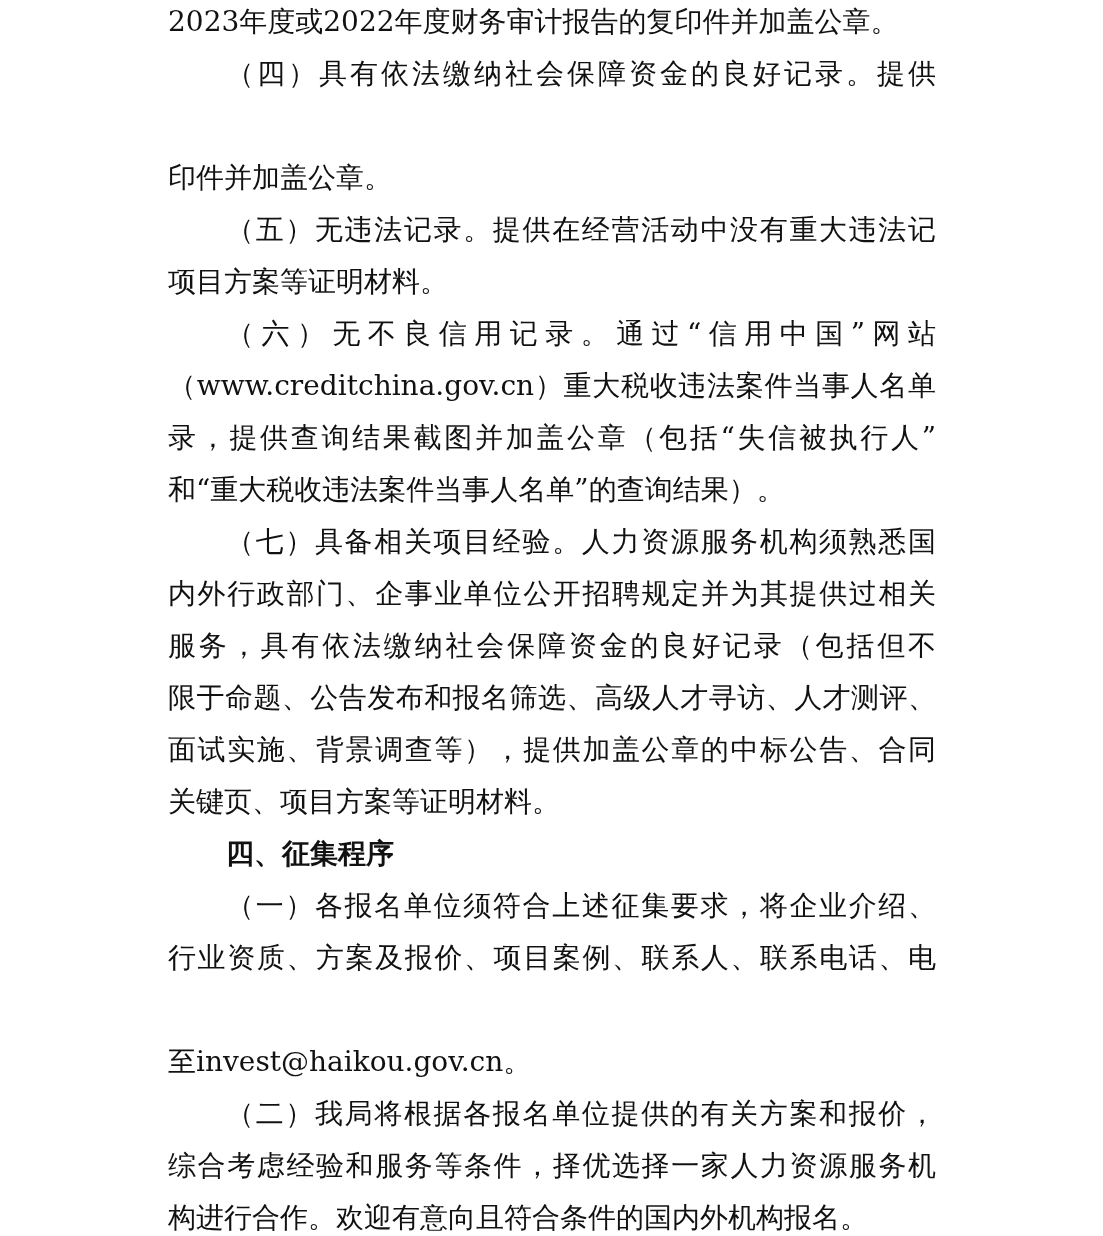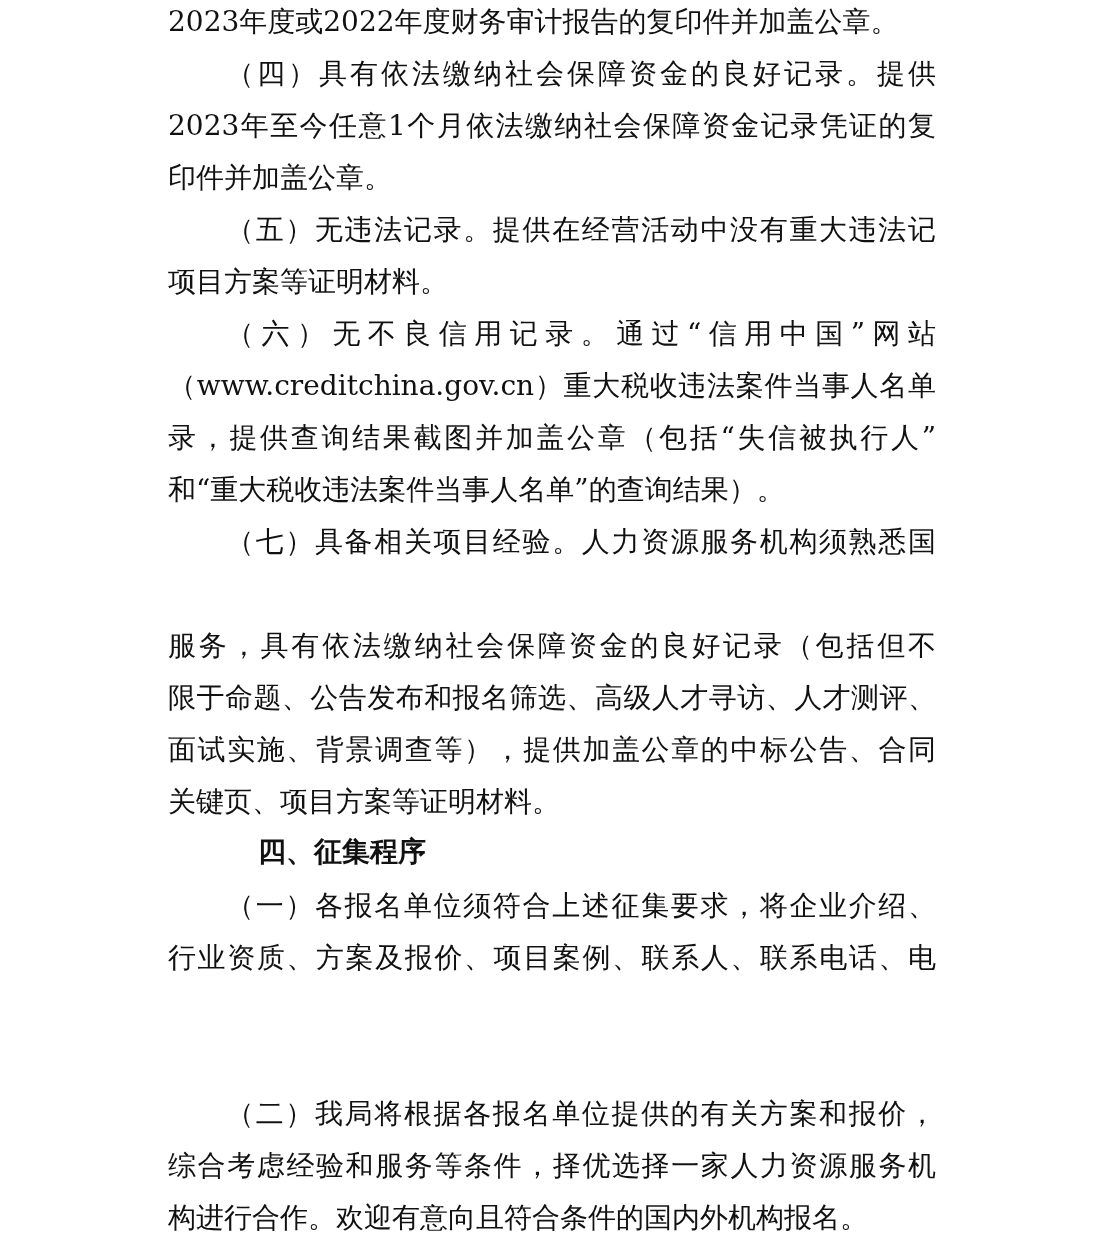--- a/index.html
+++ b/index.html
@@ -14,47 +14,48 @@
     font-family: "DejaVu Serif", "Liberation Serif", serif;
     font-size: 28px;
     color: #111;
     white-space: nowrap;
     text-align: justify;
     text-align-last: justify;
     letter-spacing: 0px;
   }
   .line.last { text-align-last: left; }
   .line.indent { left: 226px; width: 710px; }
-  .line.heading { left: 226px; width: 400px; font-family: Liberation Mono, monospace; font-weight: bold; text-align-last: left; margin-left: 32px; }
+  .line.heading { left: 226px; width: 400px; font-family: Liberation Sans, sans-serif; font-weight: bold; text-align-last: left; }
 </style>
 </head>
 <body>
 
 <div class="page">
   <div class="line last" style="top:2px">2023年度或2022年度财务审计报告的复印件并加盖公章。</div>
 
   <div class="line indent" style="top:54px">（四）具有依法缴纳社会保障资金的良好记录。提供</div>
-  <div class="line" style="top:106px">2023年至今任意1个月依法缴纳社会保障资金记录凭证的复</div>
   <div class="line last" style="top:158px">印件并加盖公章。</div>
 
   <div class="line indent" style="top:210px">（五）无违法记录。提供在经营活动中没有重大违法记</div>
   <div class="line last" style="top:262px">项目方案等证明材料。</div>
 
   <div class="line indent" style="top:314px">（六）无不良信用记录。通过“信用中国”网站</div>
   <div class="line" style="top:366px">（www.creditchina.gov.cn）重大税收违法案件当事人名单</div>
   <div class="line" style="top:418px">录，提供查询结果截图并加盖公章（包括“失信被执行人”</div>
   <div class="line last" style="top:470px">和“重大税收违法案件当事人名单”的查询结果）。</div>
 
   <div class="line indent" style="top:522px">（七）具备相关项目经验。人力资源服务机构须熟悉国</div>
+  <div class="line" style="top:574px">内外行政部门、企事业单位公开招聘规定并为其提供过相关</div>
   <div class="line" style="top:626px">服务，具有依法缴纳社会保障资金的良好记录（包括但不</div>
   <div class="line" style="top:678px">限于命题、公告发布和报名筛选、高级人才寻访、人才测评、</div>
   <div class="line" style="top:730px">面试实施、背景调查等），提供加盖公章的中标公告、合同</div>
   <div class="line last" style="top:782px">关键页、项目方案等证明材料。</div>
 
   <div class="line heading" style="top:834px">四、征集程序</div>
 
   <div class="line" style="top:938px">行业资质、方案及报价、项目案例、联系人、联系电话、电</div>
   <div class="line indent" style="top:886px">（一）各报名单位须符合上述征集要求，将企业介绍、</div>
+  <div class="line last" style="top:1042px">至invest@haikou.gov.cn。</div>
 
   <div class="line" style="top:1146px">综合考虑经验和服务等条件，择优选择一家人力资源服务机</div>
   <div class="line indent" style="top:1094px">（二）我局将根据各报名单位提供的有关方案和报价，</div>
   <div class="line last" style="top:1198px">构进行合作。欢迎有意向且符合条件的国内外机构报名。</div>
 </div>
 
 </body></html>

